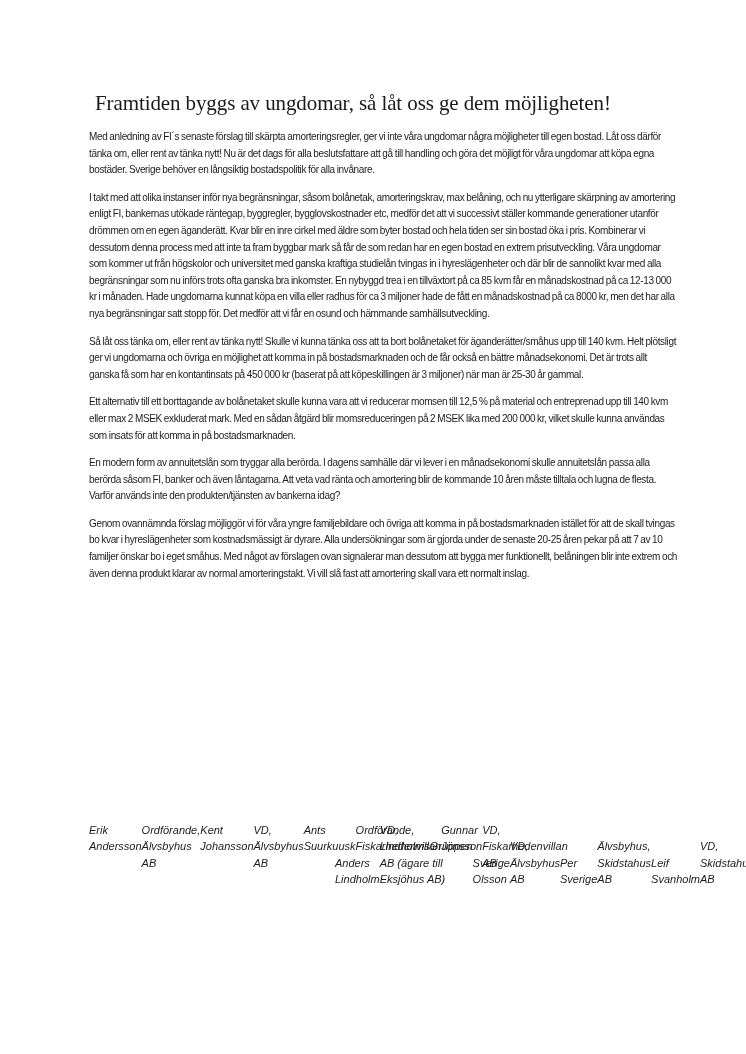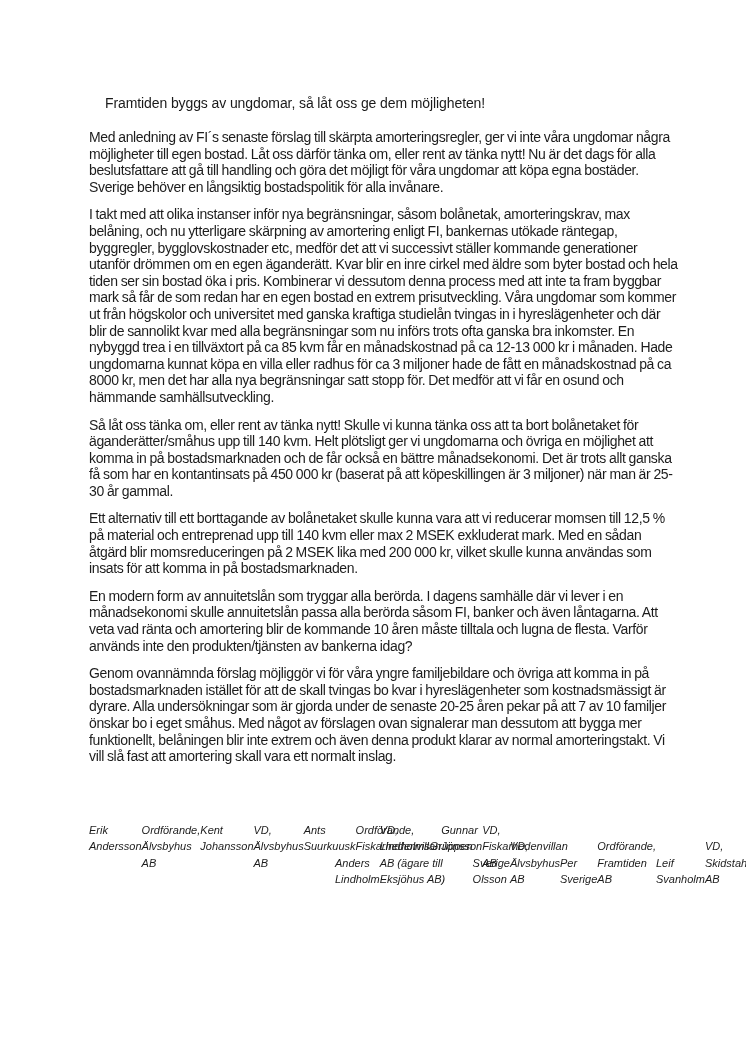--- a/index.html
+++ b/index.html
@@ -1,20 +1,20 @@
 <!DOCTYPE html>
 <html><head>
 <meta charset="utf-8">
 <style>
   html, body { margin: 0; padding: 0; background: #ffffff; }
   body { width: 746px; height: 1054px; overflow: hidden; position: relative; }
   .page { position: absolute; left: 0; top: 0; width: 746px; height: 1054px; background: #ffffff; }
   .content { position: absolute; left: 89px; top: 91px; width: 590px; color: #1c1c1c; font-family: "Liberation Sans", sans-serif; }
-  h1 { font-family: Liberation Sans, sans-serif; font-weight: normal; font-size: 14px; line-height: 24px; margin: 0 0 14px 16px; letter-spacing: -0.1px; color: #1a1a1a; }
-  p { margin: 0 0 11px 0; font-size: 14px; line-height: 16.6px; letter-spacing: -0.35px; word-spacing: -0.5px; }
+  h1 { font-family: Liberation Serif, serif; font-weight: normal; font-size: 21px; line-height: 24px; margin: 0 0 14px 6px; letter-spacing: -0.1px; color: #1a1a1a; }
+  p { margin: 0 0 11px 0; font-size: 10px; line-height: 16.6px; letter-spacing: -0.35px; word-spacing: -0.5px; }
   .sigs { position: absolute; left: 89px; top: 822px; width: 520px; font-family: "Liberation Sans", sans-serif; font-style: italic; font-size: 11px; line-height: 16.3px; color: #1c1c1c; display: flex; }
   .sig-col { display: flex; flex-direction: row; }
   .sig-col.left { width: 246px; }
   .sig-col.right { width: 270px; align-items: flex-end; }
 </style>
 </head>
 <body>
 
 <div class="page">
   <div class="content">
@@ -37,18 +37,18 @@
       <span>Ordförande, Fiskarhedenvillan</span>
       <span>Gunnar Jönsson</span>
       <span>VD, Fiskarhedenvillan AB</span>
     </div>
     <div class="sig-col right">
       <span>Anders Lindholm</span>
       <span>VD, LindholmsGruppen  AB (ägare till Eksjöhus AB)</span>
       <span>Sverige Olsson</span>
       <span>VD, Älvsbyhus AB</span>
       <span>Per Sverige</span>
-      <span>Ordförande, Framtiden AB</span>
+      <span>Älvsbyhus, Skidstahus AB</span>
       <span>Leif Svanholm</span>
       <span>VD, Skidstahus AB</span>
     </div>
   </div>
 </div>
 
 </body></html>

